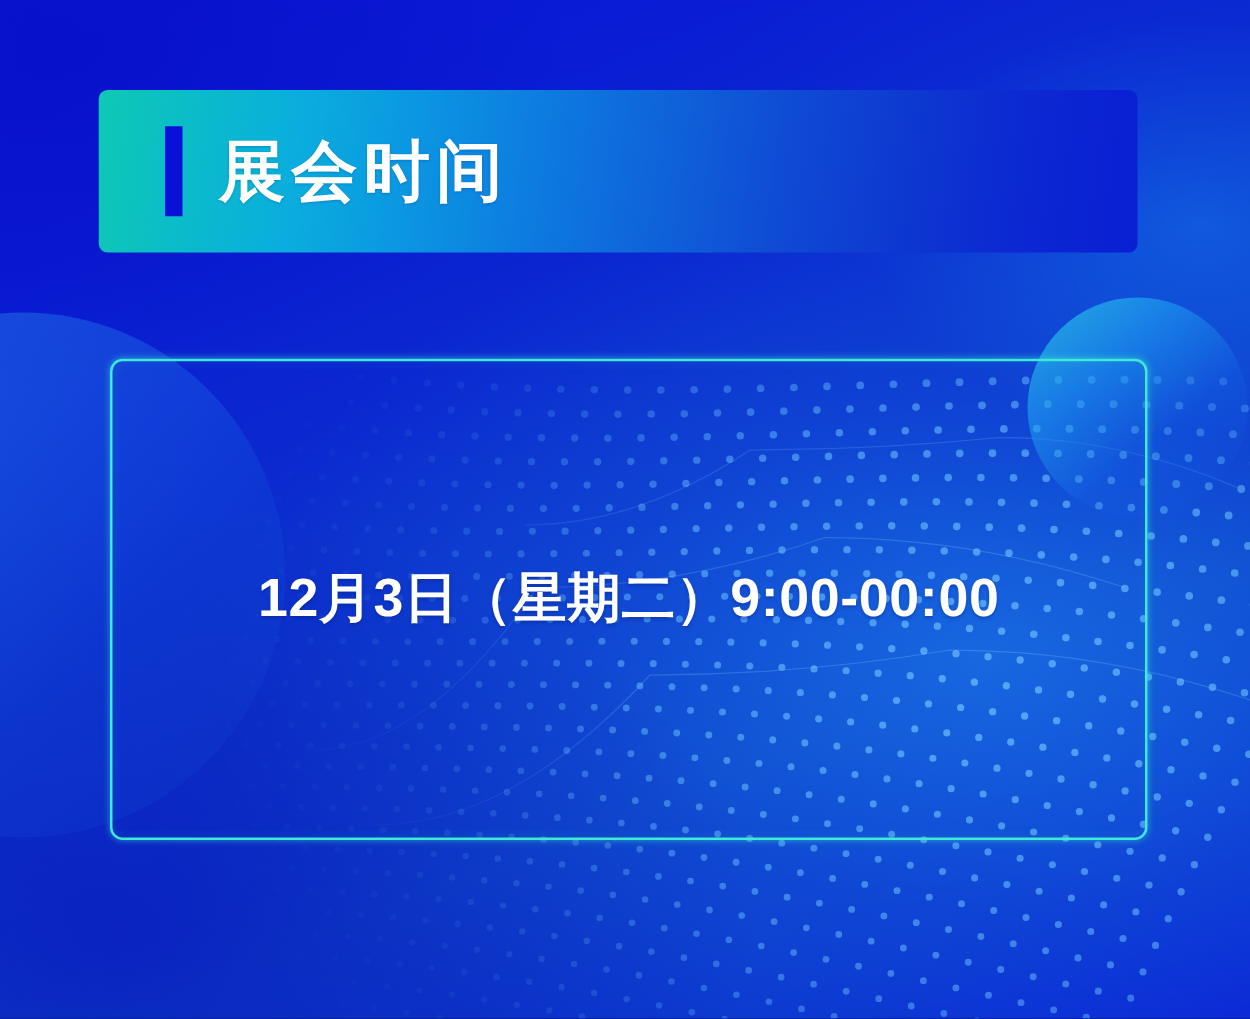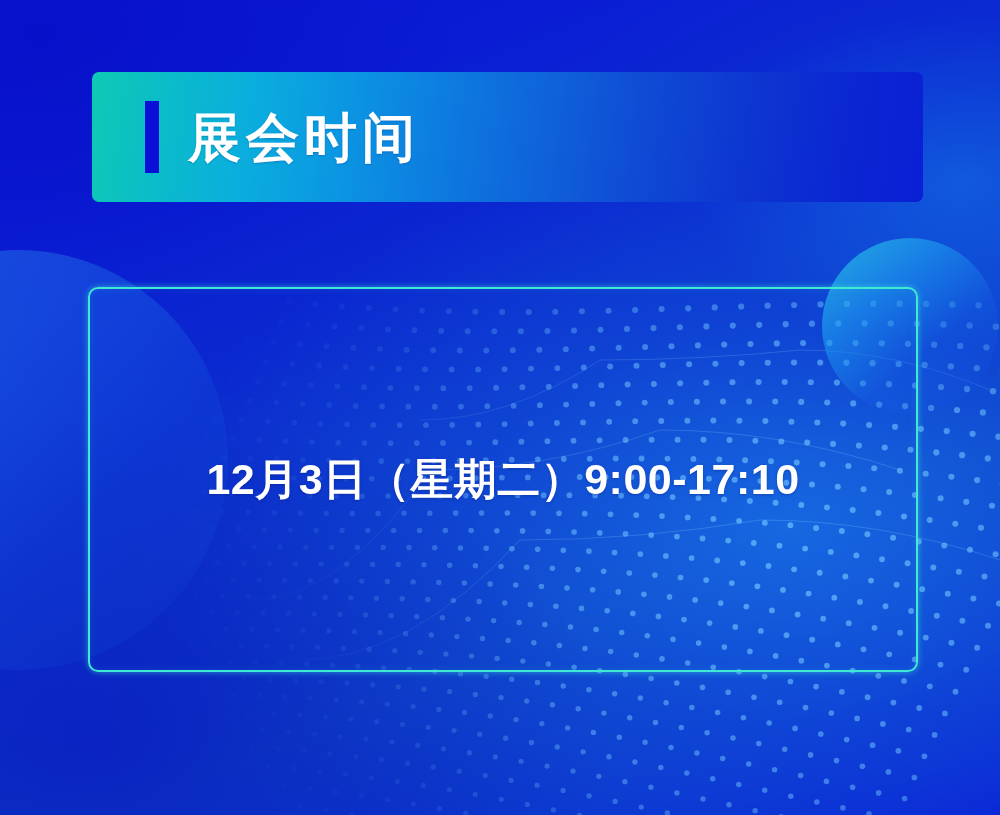--- a/index.html
+++ b/index.html
@@ -93,21 +93,21 @@
   
   .dots {
     position: absolute;
     inset: 0;
     pointer-events: none;
   }
 
   
   .title-bar {
     position: absolute;
-    left: 92px;
+    left: 79px;
     top: 72px;
     width: 831px;
     height: 130px;
     border-radius: 7px;
     background: linear-gradient(98deg,
         #0ec9b4 0%,
         #0bbcc9 9%,
         #0aaedd 19%,
         #0b97e2 30%,
         #0d7ce0 42%,
@@ -1297,17 +1297,17 @@
   <div class="circle-left"></div>
   <div class="circle-right"></div>
 
   <div class="title-bar">
     <div class="title-accent"></div>
     <div class="title-text">展会时间</div>
   </div>
 
   <div class="content-frame">
     <ul class="date-list">
-      <li class="date-line">12月3日（星期二）9:00-17:10</li>
+      <li class="date-line">12月3日（星期二）9:00-00:00</li>
     </ul>
   </div>
 
 </div>
 
 </body></html>

